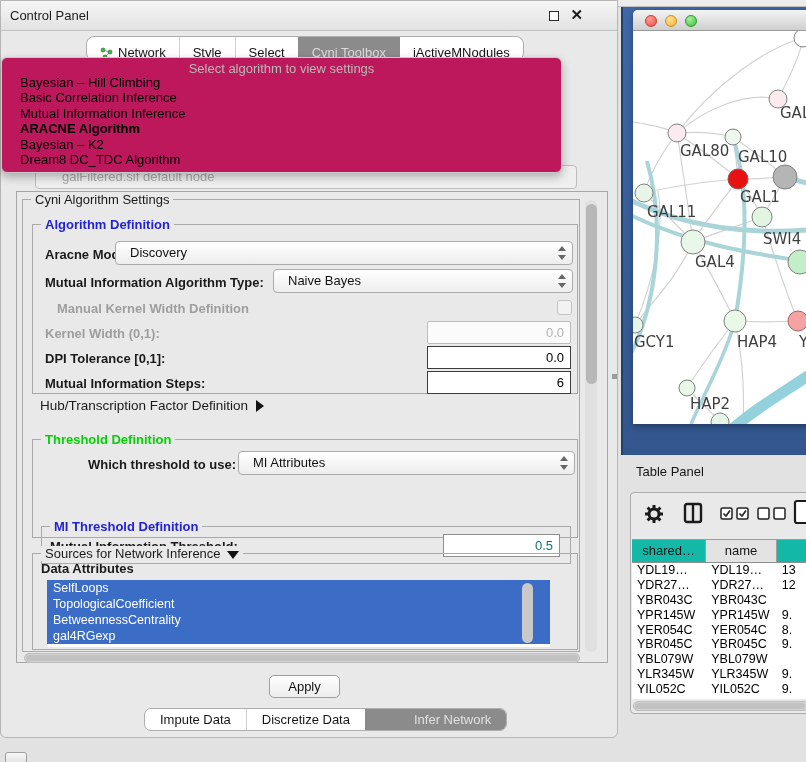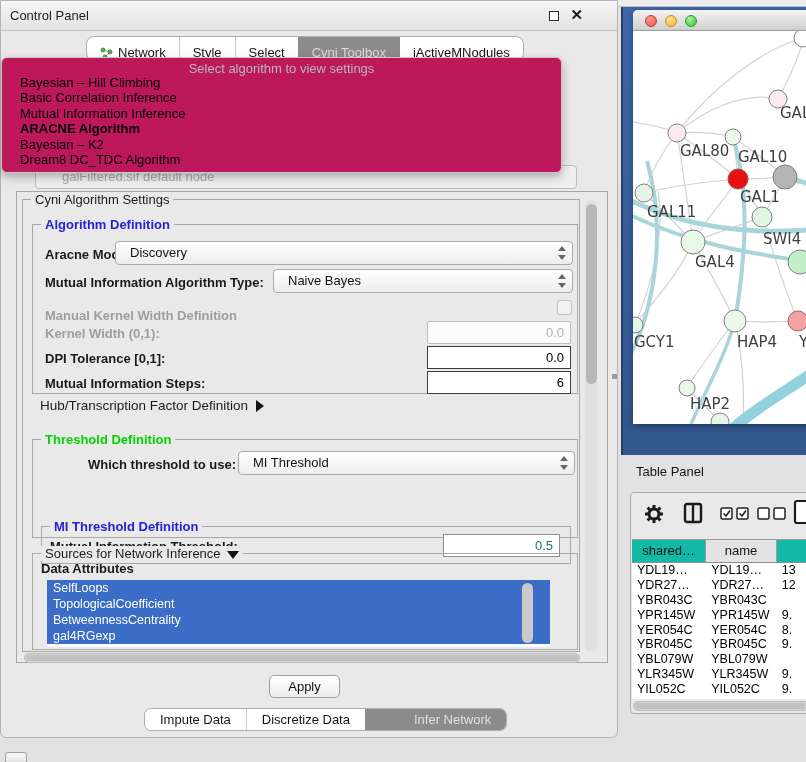--- a/index.html
+++ b/index.html
@@ -199,21 +199,21 @@
           <span>Discovery</span>
           <span class="spinner"></span>
         </div>
 
         <span class="lbl" style="left:12px; top:50px;">Mutual Information Algorithm Type:</span>
         <div class="combo" style="left:240px; top:44px; width:300px;">
           <span>Naive Bayes</span>
           <span class="spinner"></span>
         </div>
 
-        <span class="lbl dis" style="left:12px; top:76px;margin-top:7px;">Manual Kernel Width Definition</span>
+        <span class="lbl dis" style="left:24px; top:76px;">Manual Kernel Width Definition</span>
         <span class="checkbox" style="left:524px; top:75px;"></span>
 
         <span class="lbl dis" style="left:12px; top:101px;">Kernel Width (0,1):</span>
         <div class="field dis" style="left:394px; top:96px; width:144px;">0.0</div>
 
         <span class="lbl" style="left:12px; top:126px;">DPI Tolerance [0,1]:</span>
         <div class="field strong" style="left:394px; top:121px; width:144px;">0.0</div>
 
         <span class="lbl" style="left:12px; top:151px;">Mutual Information Steps:</span>
         <div class="field strong" style="left:394px; top:146px; width:144px;">6</div>
@@ -221,21 +221,21 @@
 
       <span class="lbl plain" style="left:23px; top:206px; font-size:13.5px;">
         <span>Hub/Transcription Factor Definition</span><span class="tri-right"></span>
       </span>
 
       <div class="groupbox" style="left:15px; top:247px; width:546px; height:99px;">
         <span class="legend green">Threshold Definition</span>
 
         <span class="lbl" style="left:55px; top:17px;">Which threshold to use:</span>
         <div class="combo" style="left:205px; top:11px; width:337px;">
-          <span>MI Threshold</span>
+          <span>MI Attributes</span>
           <span class="spinner"></span>
         </div>
 
         <div class="groupbox" style="left:8px; top:57px; width:530px; height:38px;margin-top:29px;">
           <span class="legend blue">MI Threshold Definition</span>
           <span class="lbl" style="left:8px; top:12px;">Mutual Information Threshold:</span>
           <div class="field thin" style="left:401px; top:7px; width:117px;">0.5</div>
         </div>
       </div>
 

